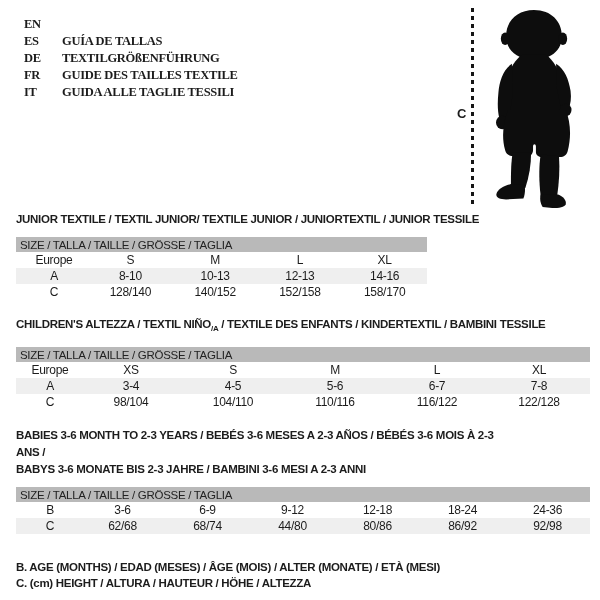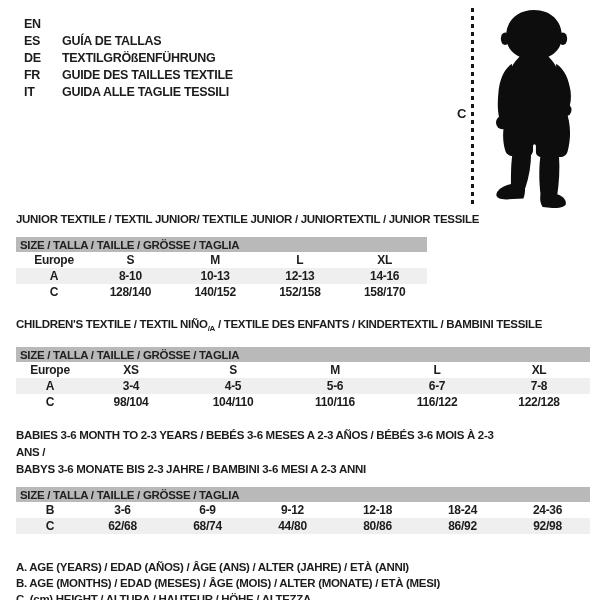--- a/index.html
+++ b/index.html
@@ -2,39 +2,39 @@
 <html><head>
 <meta charset="utf-8">
 <style>
   html,body{margin:0;padding:0;background:#fff;}
   .page{
     position:relative;width:600px;height:600px;background:#fff;overflow:hidden;
     font-family:"Liberation Sans","DejaVu Sans",sans-serif;color:#1c1c1c;
     letter-spacing:-0.3px;
   }
   
-  .langs{position:absolute;top:16px;left:24px;}
+  .langs{position:absolute;top:16px;left:24px;font-family:Liberation Serif, serif;}
   .lang-row{display:flex;line-height:17px;font-weight:bold;font-size:12.5px;white-space:nowrap;}
   .lang-code{width:38px;flex:0 0 38px;}
   
   .figure{position:absolute;top:6px;left:456px;width:140px;height:206px;}
   .measure-c{position:absolute;left:1px;top:100px;font-weight:bold;font-size:13px;}
   .dotline{
     position:absolute;left:15px;top:2px;width:3px;height:200px;
     background:repeating-linear-gradient(to bottom,#151515 0 4px,transparent 4px 8px);
   }
   .baby{position:absolute;left:24px;top:2px;}
   
   .tables{position:absolute;top:212px;left:16px;width:578px;}
   .tbl-title{font-weight:bold;font-size:11.5px;line-height:14px;white-space:nowrap;margin:0;}
   .tbl-title.mt1{margin-top:0;}
   .tbl-title.mt2{margin-top:17px;}
   .tbl-title.two-line{white-space:normal;line-height:17px;width:500px;}
   .sub{font-size:8px;vertical-align:sub;}
-  table.size-table{border-collapse:collapse;table-layout:fixed;margin-top:11px;font-weight:bold;}
+  table.size-table{border-collapse:collapse;table-layout:fixed;margin-top:11px;}
   table.size-table.w1{width:411px;}
   table.size-table.w2{width:574px;}
   table.size-table td{font-size:12px;height:16px;padding:0;text-align:center;vertical-align:middle;}
   table.size-table td.lbl{text-align:center;padding-left:4px;}
   table.size-table tr.hdr td{
     background:#b9b9b9;text-align:left;padding-left:4px;font-size:11.5px;height:15px;color:#222;
   }
   table.size-table tr.alt td{background:#efefef;}
   
   .legend{margin-top:25px;}
@@ -135,21 +135,21 @@
               <td>128/140</td>
               <td>140/152</td>
               <td>152/158</td>
               <td>158/170</td>
             </tr>
           </tbody>
       </table>
     </div>
 
     <div>
-      <div class="tbl-title mt2"><span>CHILDREN'S TEXTILE / TEXTIL NIÑO</span><span class="sub">/A</span><span> / TEXTILE DES ENFANTS / KINDERTEXTIL / BAMBINI TESSILE</span></div>
+      <div class="tbl-title mt2"><span>CHILDREN'S ALTEZZA / TEXTIL NIÑO</span><span class="sub">/A</span><span> / TEXTILE DES ENFANTS / KINDERTEXTIL / BAMBINI TESSILE</span></div>
       <table class="size-table w2">
         <colgroup>
             <col style="width:64px">
             <col>
             <col>
             <col>
             <col>
             <col>
           </colgroup>
         <tbody>
@@ -220,19 +220,18 @@
               <td>44/80</td>
               <td>80/86</td>
               <td>86/92</td>
               <td>92/98</td>
             </tr>
           </tbody>
       </table>
     </div>
 
     <div class="legend">
-      <div class="legend-line">A. AGE (YEARS) / EDAD (AÑOS) / ÂGE (ANS) / ALTER (JAHRE) / ETÀ (ANNI)</div>
       <div class="legend-line">B. AGE (MONTHS) / EDAD (MESES) / ÂGE (MOIS) / ALTER (MONATE) / ETÀ (MESI)</div>
       <div class="legend-line">C. (cm) HEIGHT / ALTURA / HAUTEUR / HÖHE / ALTEZZA</div>
     </div>
 
   </div>
 </div>
 
 </body></html>

